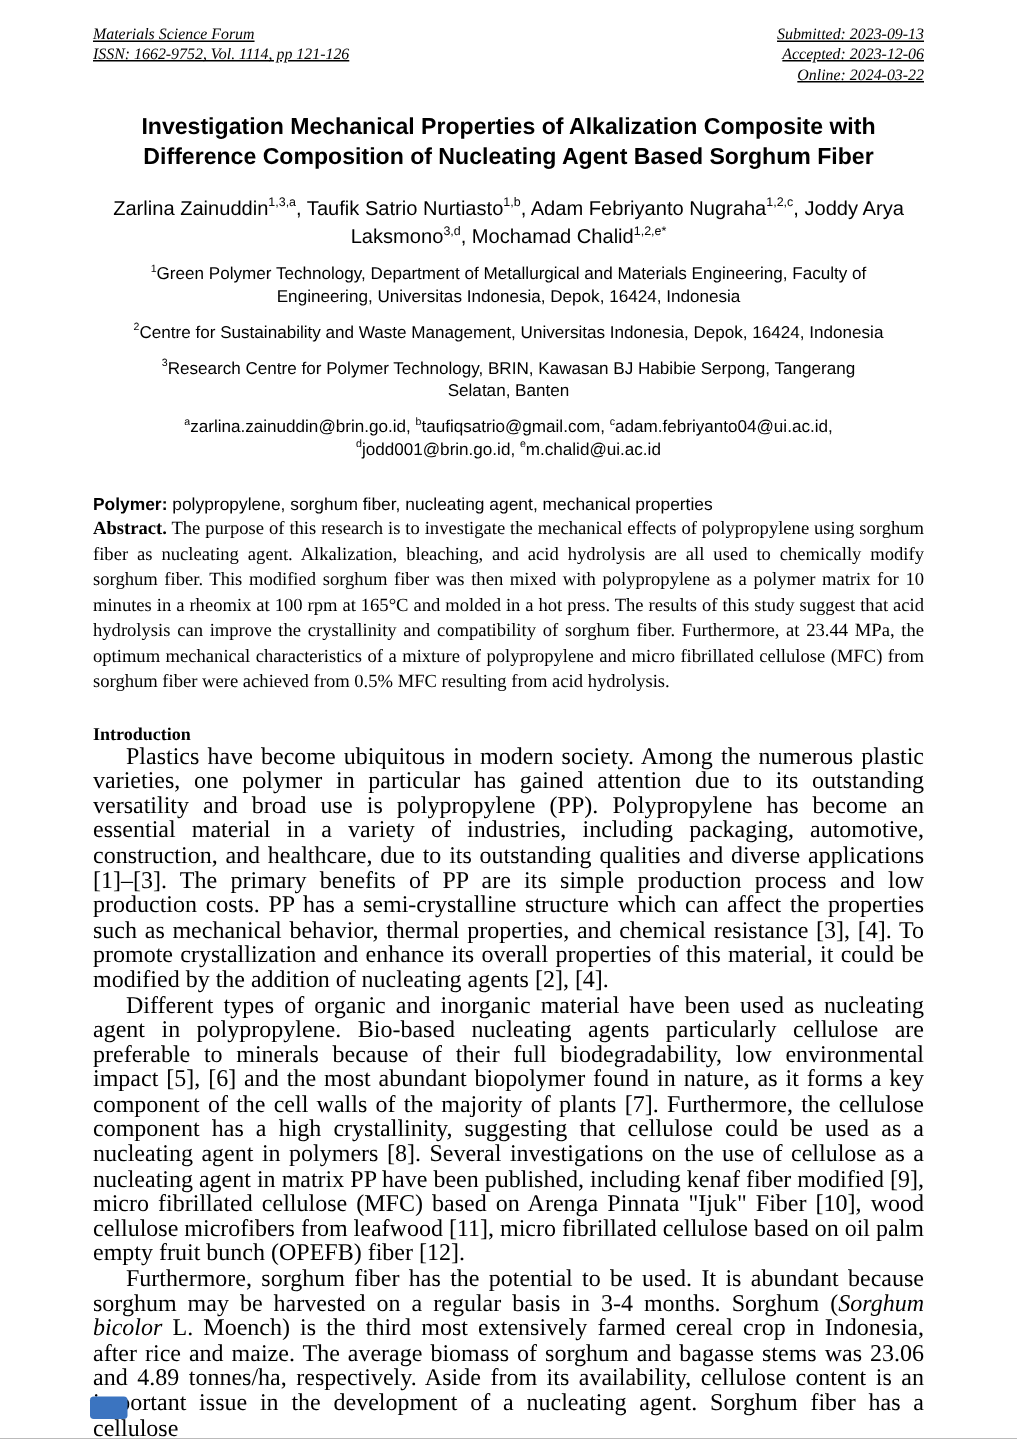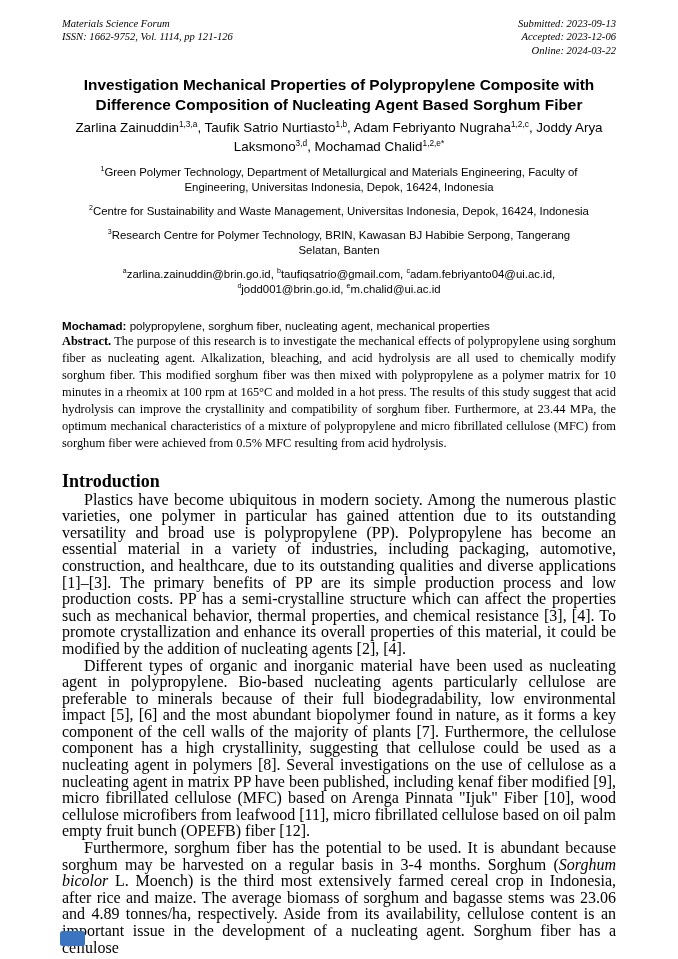--- a/index.html
+++ b/index.html
@@ -15,37 +15,38 @@
     color: #000;
     font-family: "Liberation Serif", serif;
   }
   
   .journal-header {
     display: flex;
     justify-content: space-between;
     font-style: italic;
     font-size: 10.6px;
     line-height: 13.4px;
+    text-decoration: underline;
   }
   .journal-header .right { text-align: right; }
   
   .paper-title {
     font-family: "Liberation Sans", sans-serif;
     font-weight: bold;
     font-size: 15.4px;
     line-height: 19.5px;
     text-align: center;
     margin-top: 18px;
   }
   .authors-line {
     font-family: "Liberation Sans", sans-serif;
     font-size: 13.4px;
     line-height: 18.5px;
     text-align: center;
-    margin-top: 5px;
+    margin-top: 16px;
   }
   .affil, .emails-line {
     font-family: "Liberation Sans", sans-serif;
     font-size: 11.4px;
     line-height: 15px;
     text-align: center;
     max-width: 505px;
     margin: 9px auto 0 auto;
   }
   sup { font-size: 62%; vertical-align: super; line-height: 0; }
@@ -55,21 +56,21 @@
     line-height: 15px;
     text-align: left;
     margin-top: 21px;
   }
   .abstract-para {
     font-size: 12.4px;
     line-height: 16.9px;
     text-align: justify;
   }
   .section-heading {
-    font-size: 18px;
+    font-size: 12px;
     font-weight: bold;
     margin-top: 19px;
   }
   .body-para {
     font-size: 16px;
     line-height: 16.6px;
     text-align: justify;
     text-indent: 22px;
   }
   .body-para:first-of-type { margin-top: 11px; }
@@ -92,31 +93,31 @@
       <div>Materials Science Forum</div>
       <div>ISSN: 1662-9752, Vol. 1114, pp 121-126</div>
     </div>
     <div class="right">
       <div>Submitted: 2023-09-13</div>
       <div>Accepted: 2023-12-06</div>
       <div>Online: 2024-03-22</div>
     </div>
   </div>
 
-  <h1 class="paper-title">Investigation Mechanical Properties of Polypropylene Composite with Difference Composition of Nucleating Agent Based Sorghum Fiber</h1>
+  <h1 class="paper-title">Investigation Mechanical Properties of Alkalization Composite with Difference Composition of Nucleating Agent Based Sorghum Fiber</h1>
 
   <p class="authors-line">Zarlina Zainuddin<sup>1,3,a</sup>, Taufik Satrio Nurtiasto<sup>1,b</sup>, Adam Febriyanto Nugraha<sup>1,2,c</sup>, Joddy Arya Laksmono<sup>3,d</sup>, Mochamad Chalid<sup>1,2,e*</sup></p>
 
   <p class="affil"><sup>1</sup>Green Polymer Technology, Department of Metallurgical and Materials Engineering, Faculty of Engineering, Universitas Indonesia, Depok, 16424, Indonesia</p>
   <p class="affil"><sup>2</sup>Centre for Sustainability and Waste Management, Universitas Indonesia, Depok, 16424, Indonesia</p>
   <p class="affil"><sup>3</sup>Research Centre for Polymer Technology, BRIN, Kawasan BJ Habibie Serpong, Tangerang Selatan, Banten</p>
 
   <p class="emails-line"><sup>a</sup>zarlina.zainuddin@brin.go.id, <sup>b</sup>taufiqsatrio@gmail.com, <sup>c</sup>adam.febriyanto04@ui.ac.id, <sup>d</sup>jodd001@brin.go.id, <sup>e</sup>m.chalid@ui.ac.id</p>
 
-  <p class="keywords-line"><b>Mochamad:</b> polypropylene, sorghum fiber, nucleating agent, mechanical properties</p>
+  <p class="keywords-line"><b>Polymer:</b> polypropylene, sorghum fiber, nucleating agent, mechanical properties</p>
 
   <p class="abstract-para"><b>Abstract.</b> The purpose of this research is to investigate the mechanical effects of polypropylene using sorghum fiber as nucleating agent. Alkalization, bleaching, and acid hydrolysis are all used to chemically modify sorghum fiber. This modified sorghum fiber was then mixed with polypropylene as a polymer matrix for 10 minutes in a rheomix at 100 rpm at 165°C and molded in a hot press. The results of this study suggest that acid hydrolysis can improve the crystallinity and compatibility of sorghum fiber. Furthermore, at 23.44 MPa, the optimum mechanical characteristics of a mixture of polypropylene and micro fibrillated cellulose (MFC) from sorghum fiber were achieved from 0.5% MFC resulting from acid hydrolysis.</p>
 
   <h2 class="section-heading">Introduction</h2>
 
   <p class="body-para">Plastics have become ubiquitous in modern society. Among the numerous plastic varieties, one polymer in particular has gained attention due to its outstanding versatility and broad use is polypropylene (PP). Polypropylene has become an essential material in a variety of industries, including packaging, automotive, construction, and healthcare, due to its outstanding qualities and diverse applications [1]–[3]. The primary benefits of PP are its simple production process and low production costs. PP has a semi-crystalline structure which can affect the properties such as mechanical behavior, thermal properties, and chemical resistance [3], [4]. To promote crystallization and enhance its overall properties of this material, it could be modified by the addition of nucleating agents [2], [4].</p>
   <p class="body-para">Different types of organic and inorganic material have been used as nucleating agent in polypropylene. Bio-based nucleating agents particularly cellulose are preferable to minerals because of their full biodegradability, low environmental impact [5], [6] and the most abundant biopolymer found in nature, as it forms a key component of the cell walls of the majority of plants [7]. Furthermore, the cellulose component has a high crystallinity, suggesting that cellulose could be used as a nucleating agent in polymers [8]. Several investigations on the use of cellulose as a nucleating agent in matrix PP have been published, including kenaf fiber modified [9], micro fibrillated cellulose (MFC) based on Arenga Pinnata "Ijuk" Fiber [10], wood cellulose microfibers from leafwood [11], micro fibrillated cellulose based on oil palm empty fruit bunch (OPEFB) fiber [12].</p>
   <p class="body-para">Furthermore, sorghum fiber has the potential to be used. It is abundant because sorghum may be harvested on a regular basis in 3-4 months. Sorghum (<i>Sorghum bicolor</i> L. Moench) is the third most extensively farmed cereal crop in Indonesia, after rice and maize. The average biomass of sorghum and bagasse stems was 23.06 and 4.89 tonnes/ha, respectively. Aside from its availability, cellulose content is an important issue in the development of a nucleating agent. Sorghum fiber has a cellulose</p>
 
   <div class="license-badge" style="background-color: rgb(59, 116, 192);"></div>

